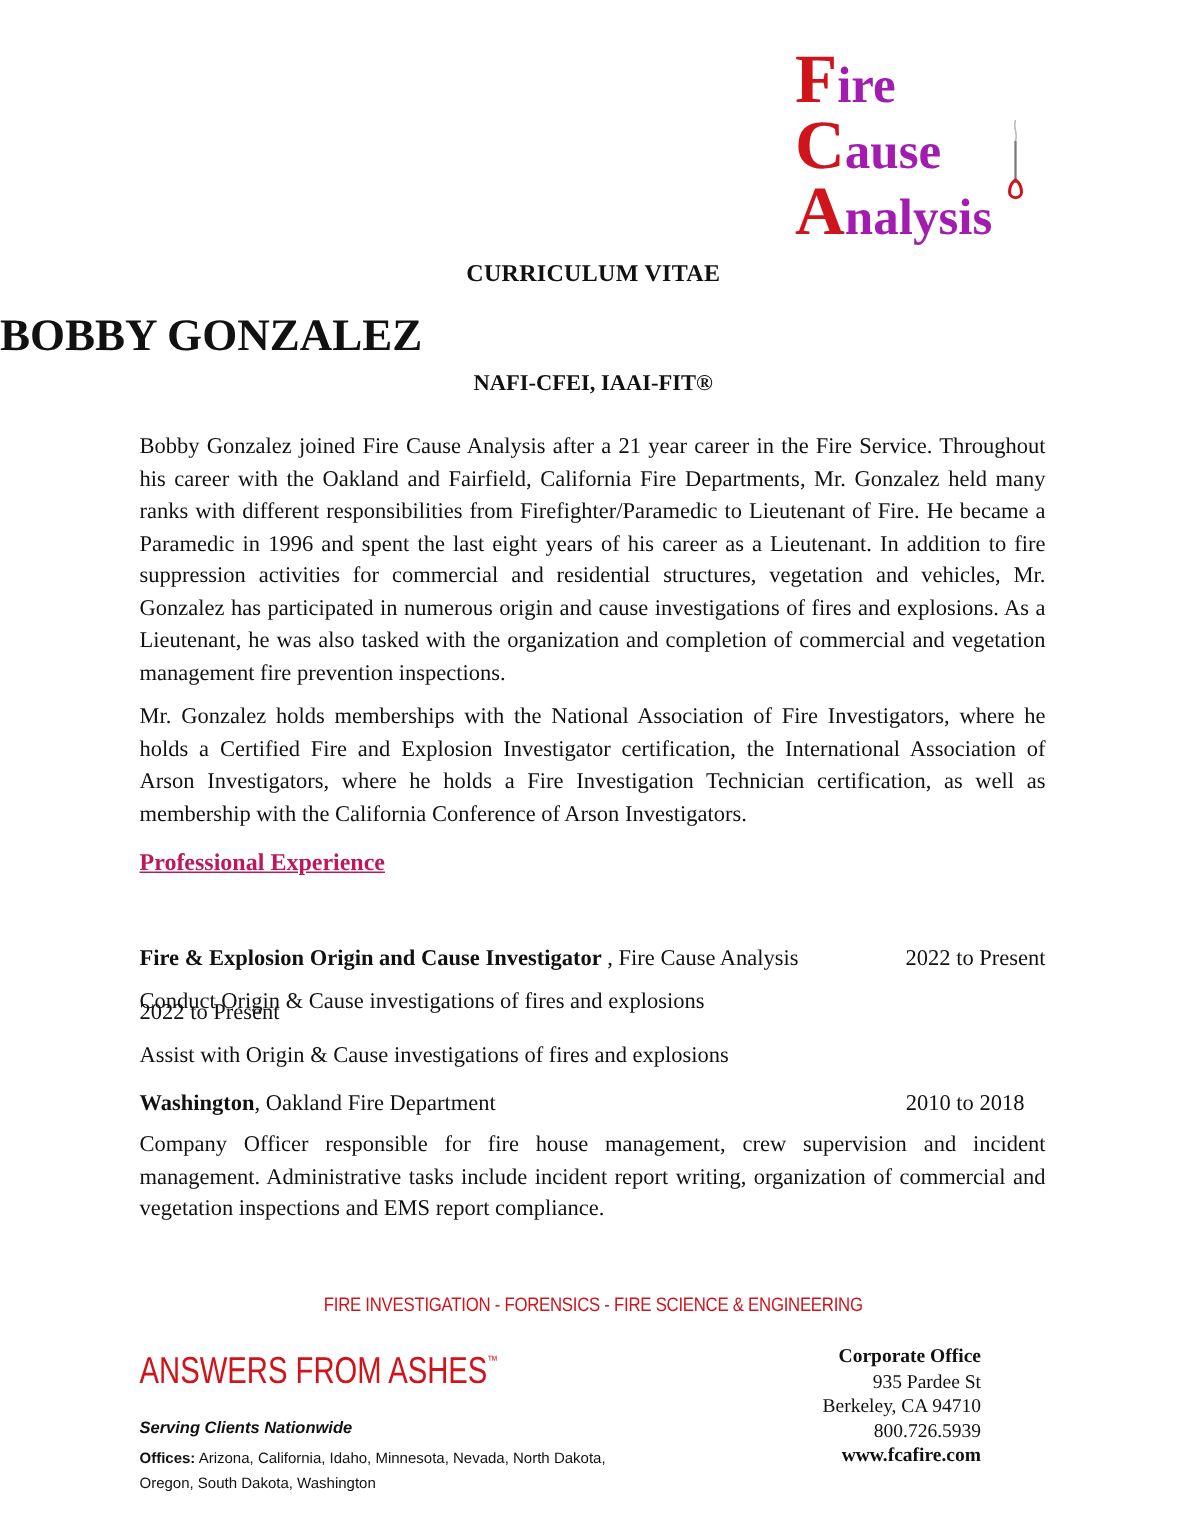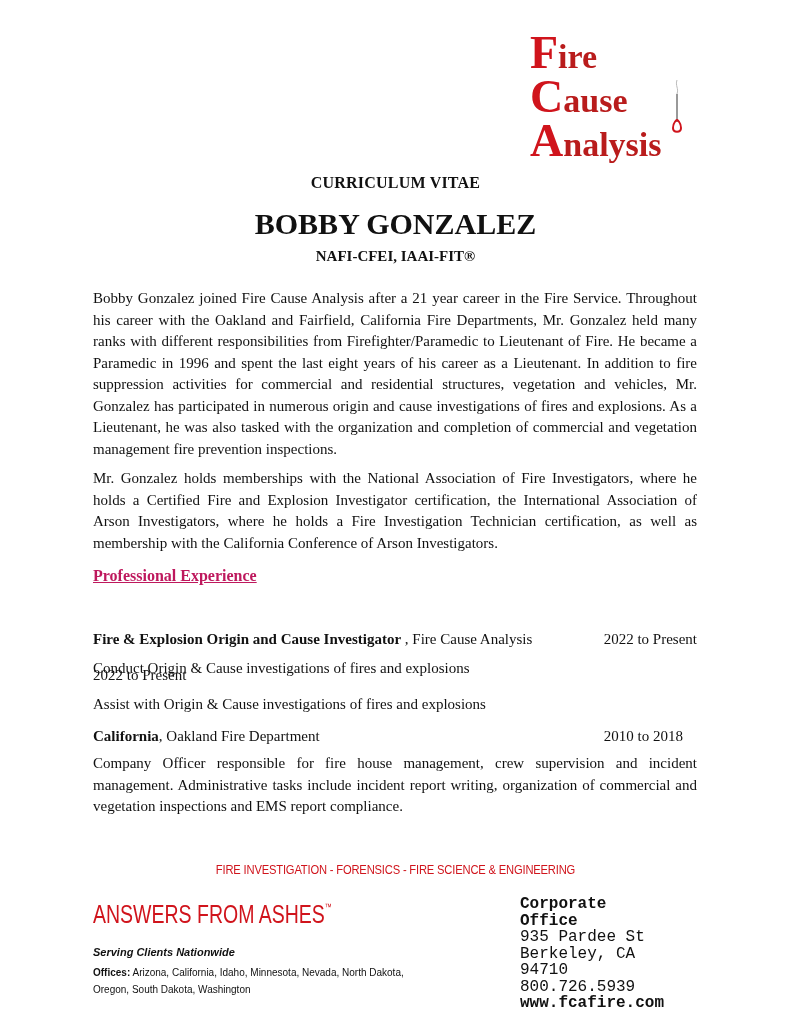--- a/index.html
+++ b/index.html
@@ -3,29 +3,29 @@
 <meta charset="utf-8">
 <style>
   html, body { margin:0; padding:0; background:#ffffff; }
   body { width:791px; height:1024px; position:relative; overflow:hidden; font-family:"Liberation Serif", serif; color:#111; }
   .abs { position:absolute; }
 
   
   .logo { left:530px; top:30px; width:180px; height:135px; }
   .logo-line { position:absolute; left:0; font-family:"Liberation Serif", serif; font-weight:bold; white-space:nowrap; line-height:1; }
   .logo-line .big { color:#d0141c; font-size:46px; }
-  .logo-line .rest { color:#b91c1c; font-size:34px; }
+  .logo-line .rest { color:#a21caf; font-size:34px; }
   .logo-l1 { top:0; }
   .logo-l2 { top:44px; }
   .logo-l3 { top:88px; }
   .logo-flame { position:absolute; left:140px; top:48px; width:14px; height:60px; }
 
   
   .cv-title { left:0; width:791px; top:174px; text-align:center; font-weight:bold; font-size:16px; letter-spacing:0.2px; }
-  .cv-name { left:0; width:791px; top:207px; text-align:center; font-weight:bold; font-size:30px; }
+  .cv-name { left:0; width:791px; top:207px; text-align:left; font-weight:bold; font-size:30px; }
   .cv-creds { left:0; width:791px; top:248px; text-align:center; font-weight:bold; font-size:15px; }
 
   .para { left:93px; width:604px; font-size:15px; line-height:21.5px; text-align:justify; }
   .p1 { top:288px; }
   .p2 { top:468px; }
 
   .section-title { left:93px; top:567px; font-size:16px; font-weight:bold; color:#be185d; text-decoration:underline; }
 
   .job { left:93px; width:604px; font-size:15px; }
   .job-row { display:flex; justify-content:space-between; height:22px; line-height:22px; }
@@ -39,21 +39,21 @@
   .job3 .job-desc { margin-top:6px; }
   .job3 .job-dates { padding-right:14px; }
 
   
   .tagline { left:0; width:791px; top:862px; text-align:center; font-family:"Liberation Sans", sans-serif; font-size:13px; color:#d0141c; letter-spacing:-0.2px; transform:scaleX(0.86); }
   .answers { left:93px; top:900px; font-family:"Liberation Sans", sans-serif; font-size:25px; color:#d0141c; transform-origin:left top; transform:scaleX(0.78); white-space:nowrap; }
   .answers sup { font-size:9px; vertical-align:top; position:relative; top:2px; }
   .serving { left:93px; top:946px; font-family:"Liberation Sans", sans-serif; font-size:11px; font-weight:bold; font-style:italic; }
   .offices { left:93px; top:964px; width:340px; font-family:"Liberation Sans", sans-serif; font-size:10px; line-height:17px; }
   .offices b { font-weight:bold; }
-  .corp { left:520px; top:896px; width:134px; text-align:left; font-family:Liberation Mono, monospace; font-size:16px; line-height:16.5px; }
+  .corp { left:520px; top:896px; width:134px; text-align:right; font-family:Liberation Serif, serif; font-size:13px; line-height:16.5px; }
   .corp .b { font-weight:bold; }
 </style>
 </head>
 <body>
 
 <div class="abs logo">
   <div class="logo-line logo-l1">
     <span class="big">F</span><span class="rest">ire</span>
   </div>
   <div class="logo-line logo-l2">
@@ -88,21 +88,21 @@
 
 <div class="abs job job2">
   <div class="job-row">
     <span class="job-dates">2022 to Present</span>
   </div>
   <div class="job-desc">Assist with Origin &amp; Cause investigations of fires and explosions</div>
 </div>
 
 <div class="abs job job3">
   <div class="job-row">
-    <span><span class="job-title">California</span><span>, Oakland Fire Department</span></span>
+    <span><span class="job-title">Washington</span><span>, Oakland Fire Department</span></span>
     <span class="job-dates">2010 to 2018</span>
   </div>
   <div class="job-desc">Company Officer responsible for fire house management, crew supervision and incident management. Administrative tasks include incident report writing, organization of commercial and vegetation inspections and EMS report compliance.</div>
 </div>
 
 <div class="abs tagline">FIRE INVESTIGATION - FORENSICS - FIRE SCIENCE &amp; ENGINEERING</div>
 <div class="abs answers"><span>ANSWERS FROM ASHES</span><sup>™</sup></div>
 <div class="abs serving">Serving Clients Nationwide</div>
 <div class="abs offices"><b>Offices:</b><span> Arizona, California, Idaho, Minnesota, Nevada, North Dakota, Oregon, South Dakota, Washington</span></div>
 

